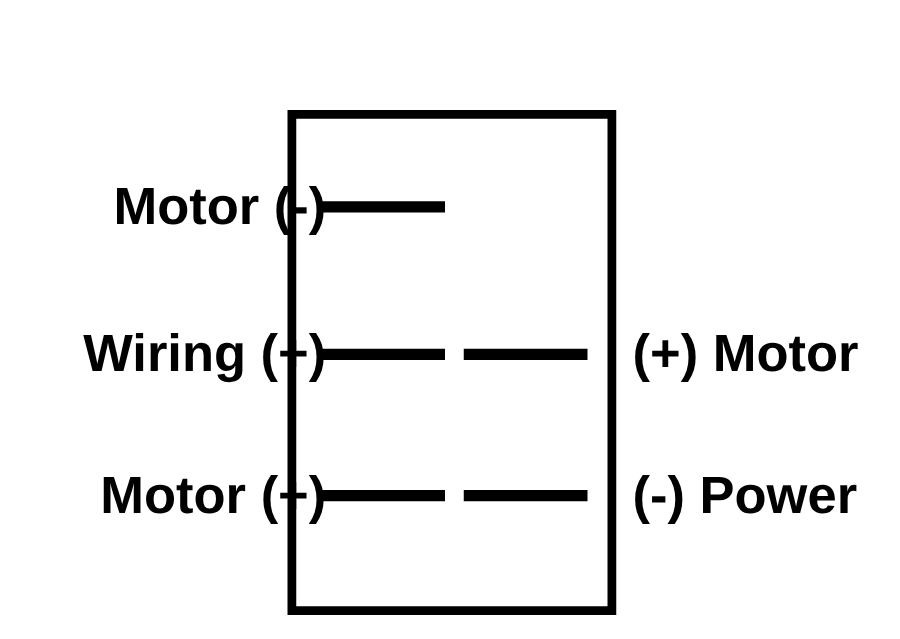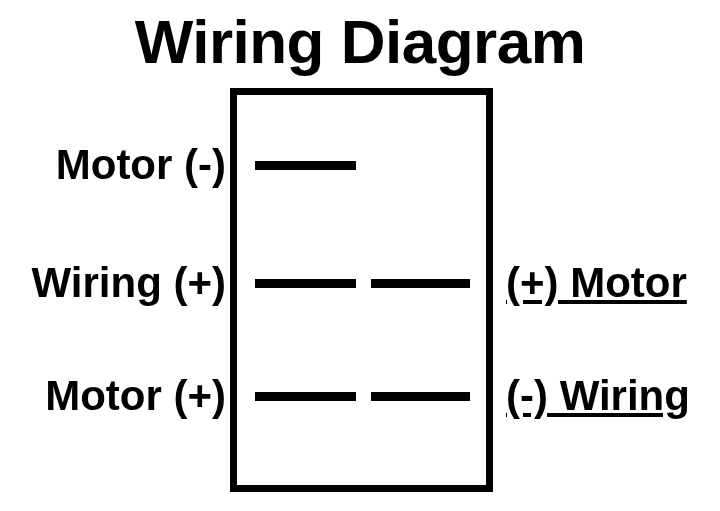--- a/index.html
+++ b/index.html
@@ -65,43 +65,42 @@
     font-size: 42px;
     line-height: 44px;
     font-weight: 700;
     color: #000000;
     white-space: nowrap;
   }
   .label-left {
     left: 0;
     width: 226px;
     text-align: right;
+    padding-left: 35px;
   }
   .label-right {
     left: 506px;
     width: 214px;
     text-align: left;
-    text-decoration: underline;
   }
 
   
   .terminal-bar {
     position: absolute;
     height: 9px;
     background: #000000;
   }
   .bar-inner-left  { left: 255px; width: 101px; top: 18px; }
   .bar-inner-right { left: 371px; width: 99px;  top: 18px; }
 </style>
 </head>
 <body>
 
 <div id="canvas">
 
-  <div id="diagram-title">Wiring Diagram</div>
 
   <div id="switch-body"></div>
 
   <div class="terminal-row" id="terminal-row-1">
     <div class="side-label label-left">Motor (-)</div>
     <div class="terminal-bar bar-inner-left"></div>
 
     <div class="side-label label-right"></div>
   </div>
 
@@ -109,16 +108,16 @@
     <div class="side-label label-left">Wiring (+)</div>
     <div class="terminal-bar bar-inner-left"></div>
     <div class="terminal-bar bar-inner-right"></div>
     <div class="side-label label-right">(+) Motor</div>
   </div>
 
   <div class="terminal-row" id="terminal-row-3">
     <div class="side-label label-left">Motor (+)</div>
     <div class="terminal-bar bar-inner-left"></div>
     <div class="terminal-bar bar-inner-right"></div>
-    <div class="side-label label-right">(-) Wiring</div>
+    <div class="side-label label-right">(-) Power</div>
   </div>
 
 </div>
 
 </body></html>

